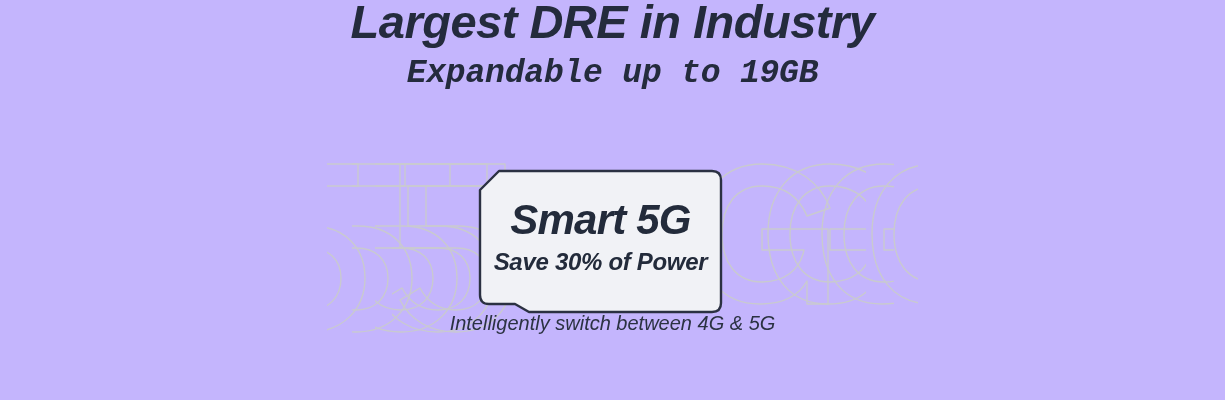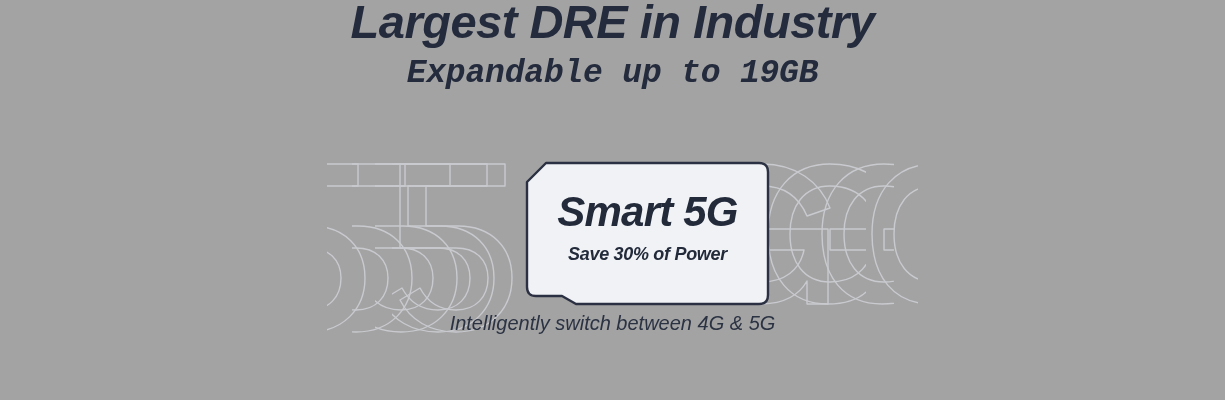--- a/index.html
+++ b/index.html
@@ -7,21 +7,21 @@
     padding: 0;
     background: #ffffff;
   }
   body {
     font-family: "Liberation Sans", sans-serif;
   }
   #stage {
     position: relative;
     width: 1225px;
     height: 400px;
-    background: #a3a3a3;
+    background: #c4b5fd;
     overflow: hidden;
   }
 
   
   .headline {
     position: absolute;
     left: 0;
     width: 1225px;
     text-align: center;
     color: #242b3d;
@@ -63,24 +63,23 @@
     top: 0;
     width: 1225px;
     height: 400px;
     pointer-events: none;
   }
 
   
   #sim-card {
     position: absolute;
     left: 479px;
-    top: 162px;
+    top: 170px;
     width: 243px;
     height: 144px;
-    margin-left: 47px;
   }
   #sim-card svg {
     position: absolute;
     left: 0;
     top: 0;
     overflow: visible;
   }
   .sim-text {
     position: absolute;
     left: 0;
@@ -92,21 +91,21 @@
     white-space: nowrap;
   }
   #sim-title {
     top: 25px;
     font-size: 42px;
     line-height: 50px;
     letter-spacing: -0.8px;
   }
   #sim-sub {
     top: 77px;
-    font-size: 18px;
+    font-size: 24px;
     line-height: 30px;
     letter-spacing: -0.3px;
   }
 </style>
 </head>
 <body>
 
 <div id="stage">
 
   <svg id="art" viewBox="0 0 1225 400" xmlns="http://www.w3.org/2000/svg">

